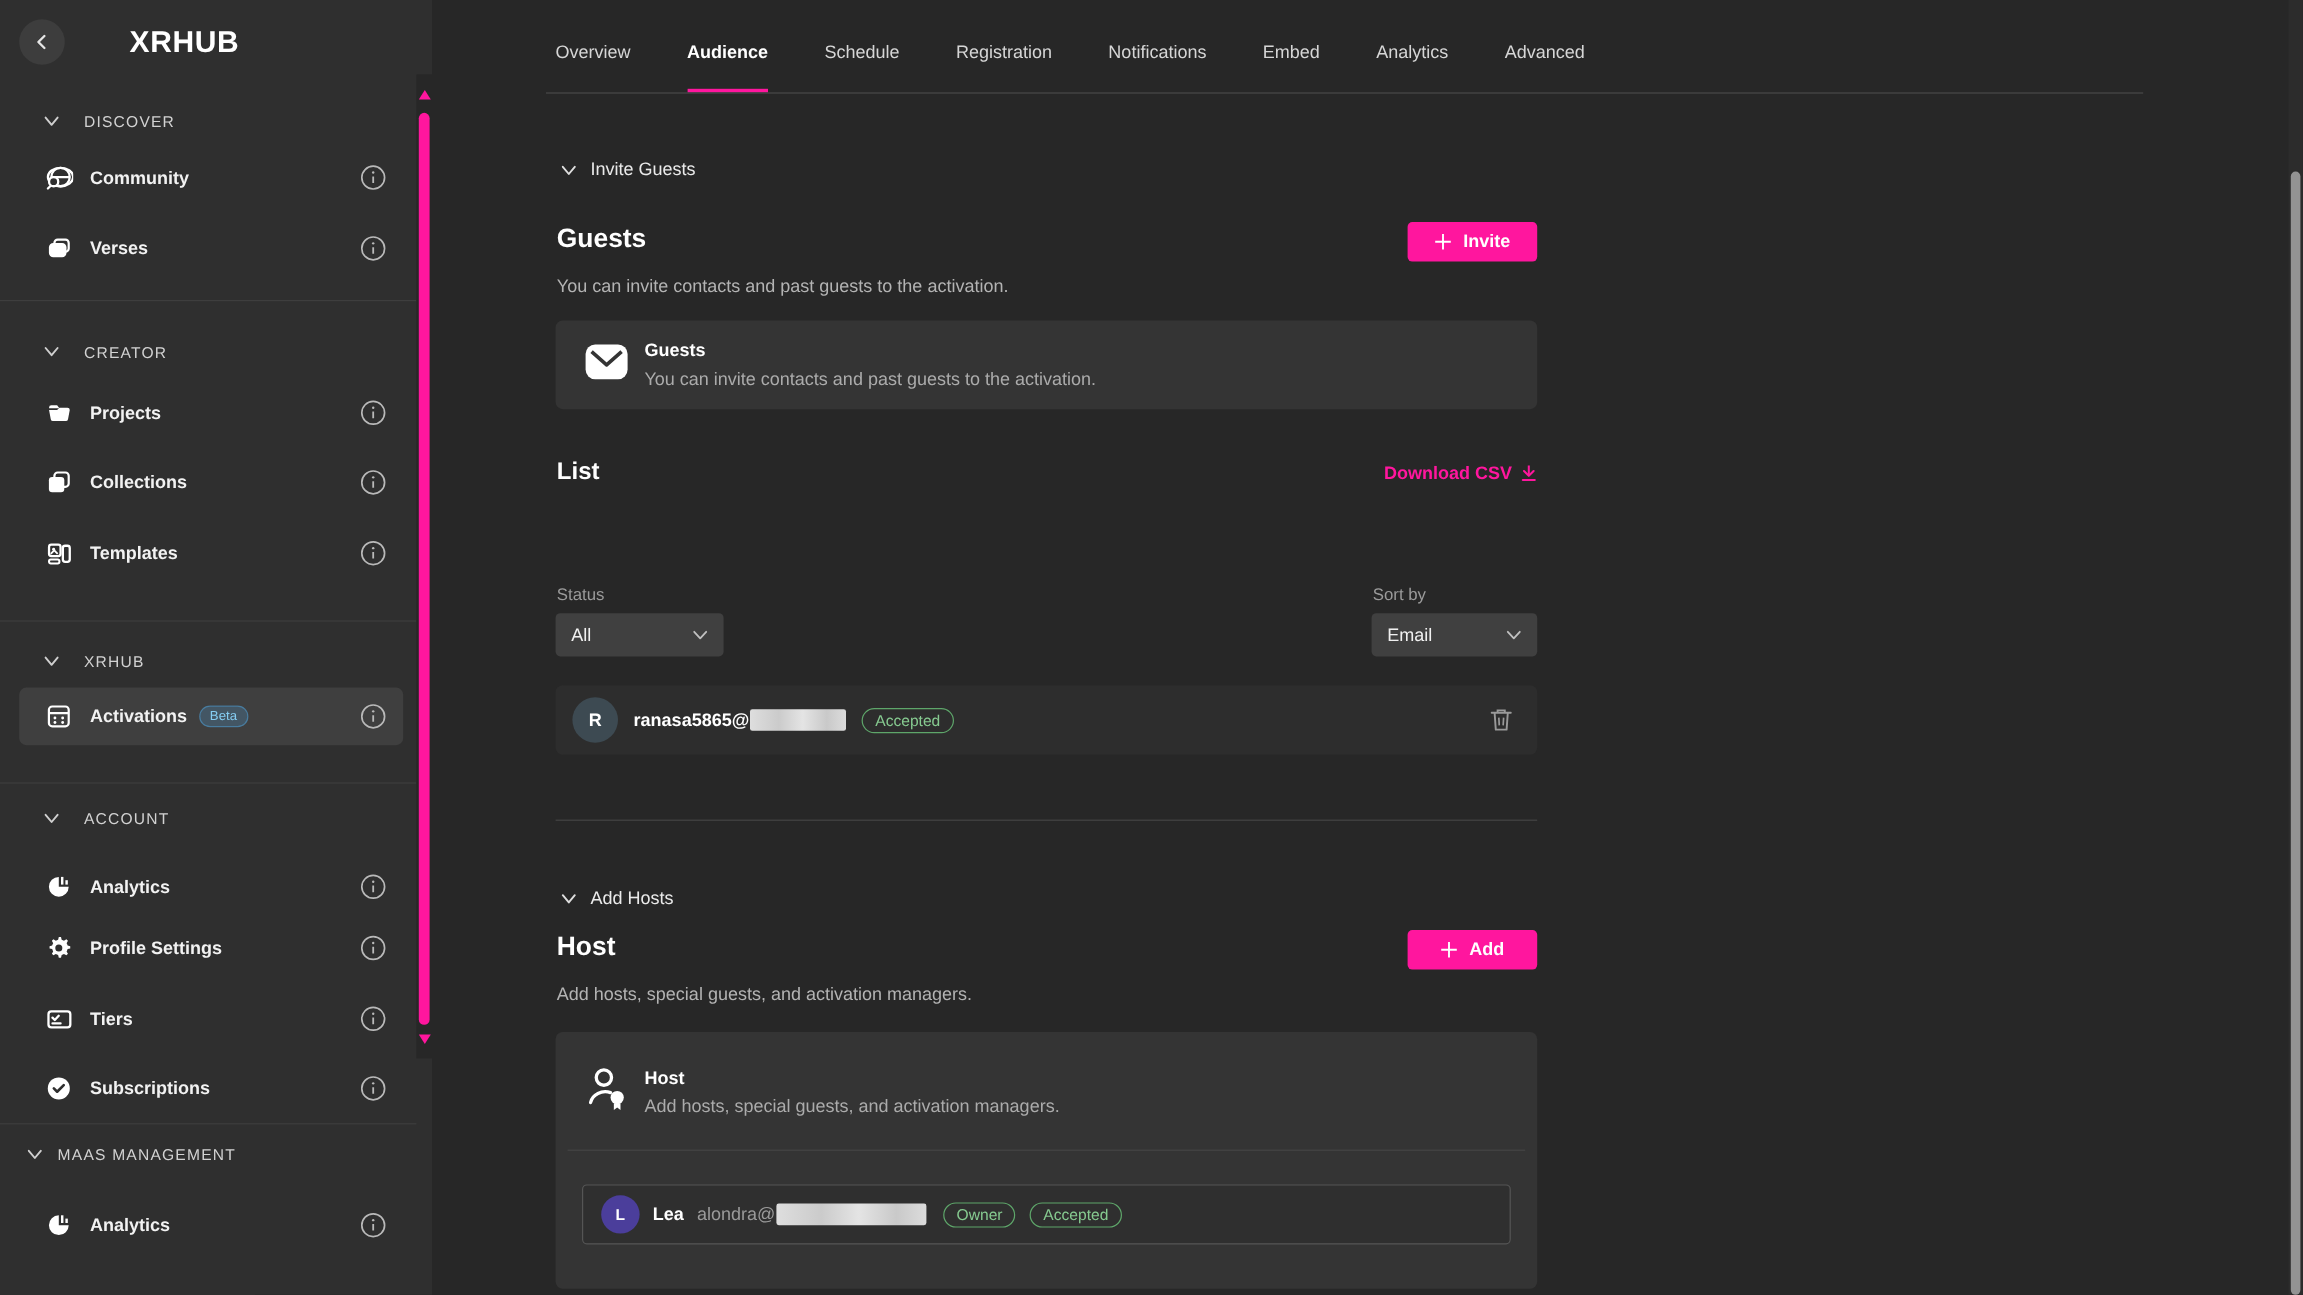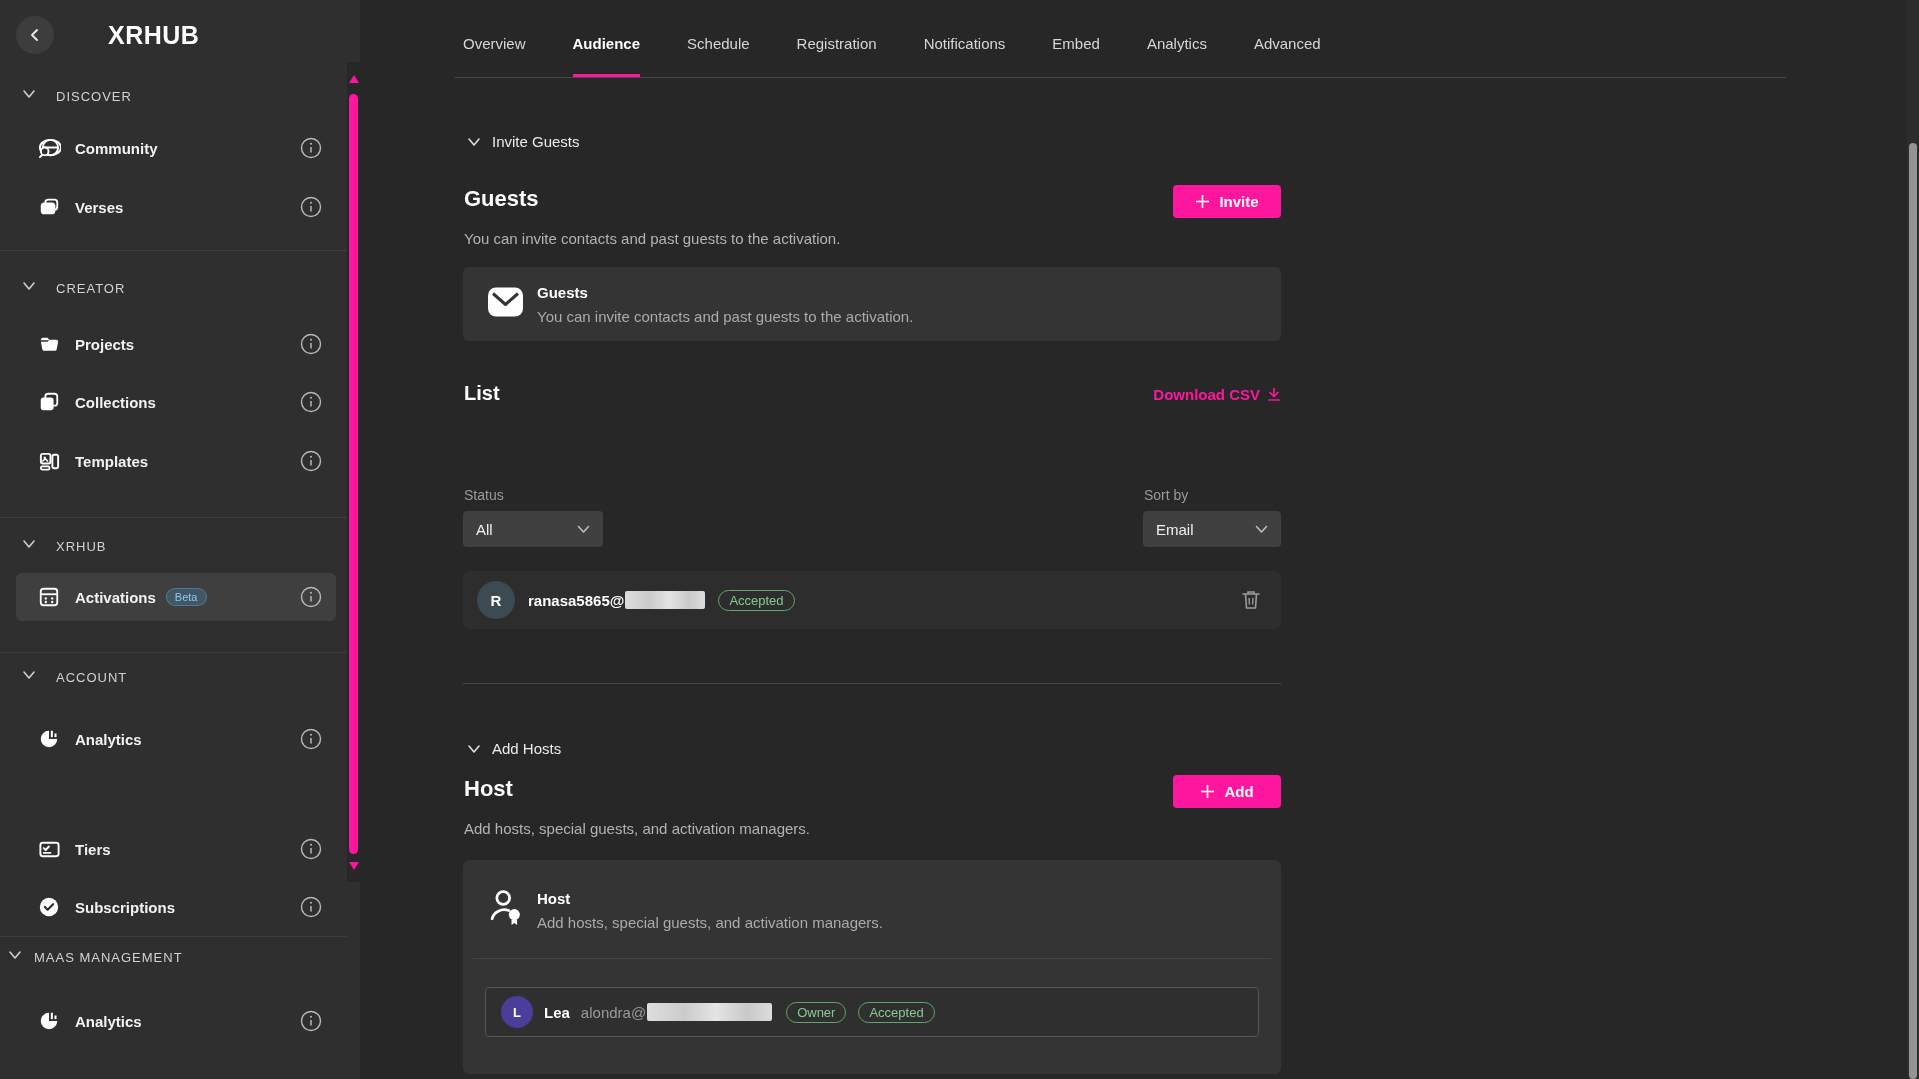--- a/index.html
+++ b/index.html
@@ -6,21 +6,21 @@
   html,body { width:1919px; height:1079px; overflow:hidden; background:#272727;
     font-family:"Liberation Sans", sans-serif; }
 
   
   .sidebar { position:absolute; left:0; top:0; width:360px; height:1079px; background:#2f2f2f; }
   .sb-header { position:absolute; left:16px; top:16px; display:flex; align-items:center; gap:10px; }
   .back-btn { width:38px; height:38px; border-radius:50%; background:#3d3d3d; display:flex;
     align-items:center; justify-content:center; cursor:pointer; }
   .sb-title { color:#ffffff; font-size:25px; font-weight:bold; letter-spacing:.5px;margin-left:44px; }
 
-  .sec-header { position:absolute; left:0; width:347px; height:24px; display:flex; }
+  .sec-header { position:absolute; left:14px; width:347px; height:24px; display:flex; align-items:center; }
   .sec-header .chev { margin-left:22px; width:16px; display:flex; }
   .sec-header .sec-label { margin-left:18px; color:#d2d2d2; font-size:13px; letter-spacing:1px; }
 
   .nav-item { position:absolute; left:0; width:347px; height:40px; display:flex; align-items:center; cursor:pointer; }
   .nav-icon { position:absolute; left:37px; width:24px; height:24px; display:flex; align-items:center; justify-content:center; }
   .nav-label { position:absolute; left:75px; color:#f2f2f2; font-size:15px; font-weight:bold; }
   .info-badge { position:absolute; left:300px; width:22px; height:22px; }
   .active-bg { position:absolute; left:16px; width:320px; height:48px; background:#3f3f3f; border-radius:6px; }
   .beta-pill { display:inline-block; margin-left:10px; padding:2px 8px; border-radius:9px;
     background:rgba(80,170,230,.22); border:1px solid rgba(80,170,230,.45);
@@ -265,20 +265,34 @@
         </svg>
     </span>
     <span class="nav-label">Analytics</span>
     <span class="info-badge"><svg width="22" height="22" viewBox="0 0 22 22">
           <circle cx="11" cy="11" r="9.5" fill="none" stroke="#b9b9b9" stroke-width="1.4"></circle>
           <line x1="11" y1="10" x2="11" y2="15.5" stroke="#b9b9b9" stroke-width="1.5"></line>
           <circle cx="11" cy="6.8" r="1" fill="#b9b9b9"></circle>
         </svg></span>
   </div>
 
+  <div class="nav-item" style="top:770px">
+    <span class="nav-icon">
+      <svg width="22" height="22" viewBox="0 0 24 24">
+          <path d="M12 2 l2 0 l.6 2.4 a8 8 0 0 1 2.1.9 l2.2-1.2 l1.4 1.4 l-1.2 2.2 a8 8 0 0 1 .9 2.1 l2.4.6 l0 2 l-2.4.6 a8 8 0 0 1 -.9 2.1 l1.2 2.2 l-1.4 1.4 l-2.2-1.2 a8 8 0 0 1 -2.1.9 l-.6 2.4 l-2 0 l-.6-2.4 a8 8 0 0 1 -2.1-.9 l-2.2 1.2 l-1.4-1.4 l1.2-2.2 a8 8 0 0 1 -.9-2.1 l-2.4-.6 l0-2 l2.4-.6 a8 8 0 0 1 .9-2.1 l-1.2-2.2 l1.4-1.4 l2.2 1.2 a8 8 0 0 1 2.1-.9 z" fill="#fff"></path>
+          <circle cx="12" cy="12" r="3.2" fill="#2f2f2f"></circle>
+        </svg>
+    </span>
+    <span class="nav-label">Profile Settings</span>
+    <span class="info-badge"><svg width="22" height="22" viewBox="0 0 22 22">
+          <circle cx="11" cy="11" r="9.5" fill="none" stroke="#b9b9b9" stroke-width="1.4"></circle>
+          <line x1="11" y1="10" x2="11" y2="15.5" stroke="#b9b9b9" stroke-width="1.5"></line>
+          <circle cx="11" cy="6.8" r="1" fill="#b9b9b9"></circle>
+        </svg></span>
+  </div>
 
   <div class="nav-item" style="top:829px">
     <span class="nav-icon">
       <svg width="23" height="23" viewBox="0 0 24 24">
           <rect x="2.5" y="5" width="19" height="14" rx="2.5" fill="none" stroke="#fff" stroke-width="2"></rect>
           <path d="M6,10.5 l2,2 l3.4,-3.6" fill="none" stroke="#fff" stroke-width="2" stroke-linecap="round" stroke-linejoin="round"></path>
           <line x1="6" y1="15.5" x2="13" y2="15.5" stroke="#fff" stroke-width="2" stroke-linecap="round"></line>
         </svg>
     </span>
     <span class="nav-label">Tiers</span>

